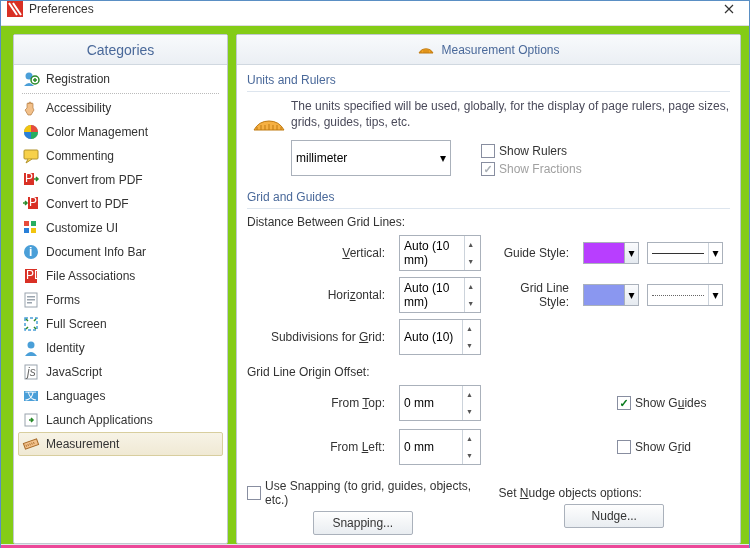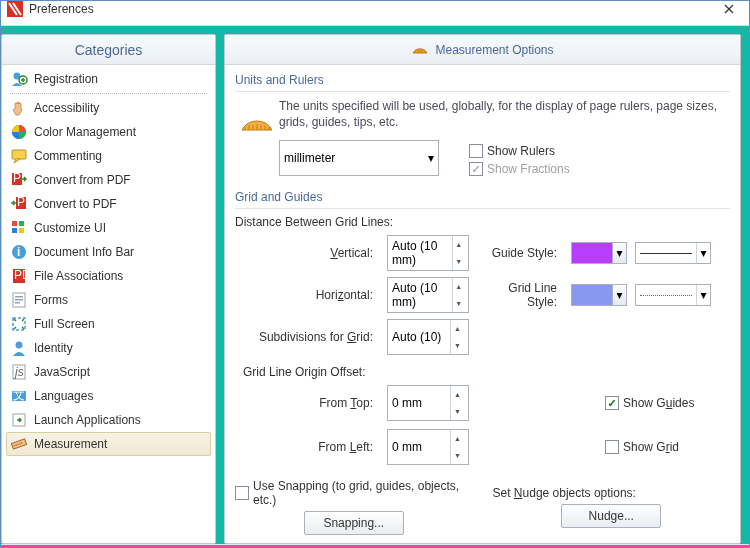--- a/index.html
+++ b/index.html
@@ -2,21 +2,21 @@
 <html><head>
 <meta charset="utf-8">
 <style>
   * { box-sizing: border-box; font-family: 'Segoe UI', Tahoma, sans-serif; font-size: 12px; }
   html, body { margin: 0; padding: 0; width: 750px; height: 548px; background: #fff; }
   .window { width: 750px; height: 548px; border: 1px solid #5a8fc4; display: flex; flex-direction: column; background: #f0f0f0; }
   .titlebar { height: 28px; background: #fff; display: flex; align-items: center; padding: 0 0 8px 6px; border-bottom: 1px solid #ddd; }
   .titlebar .app-icon { margin-right: 6px; display: inline-flex; }
   .titlebar .title { flex: 1; color: #333; }
   .titlebar .close { width: 40px; height: 100%; display: flex; align-items: center; justify-content: center; font-size: 14px; color: #333; }
-  .body { flex: 1; display: flex; gap: 8px; padding: 8px 8px 0 0; background: #14b8a6; }
+  .body { flex: 1; display: flex; gap: 8px; padding: 8px 8px 0 12px; background: #84cc16; }
   .panel { border: 1px solid #c0c8d0; border-radius: 2px; background: #fff; display: flex; flex-direction: column; }
   .panel-header { height: 30px; display: flex; align-items: center; justify-content: center; gap: 6px; color: #4a699a; font-size: 14px; font-weight: 500; background: linear-gradient(#f8fafc,#ebeff4); border-bottom: 1px solid #d0d8e0; }
   .categories { width: 215px; }
   .cat-list { flex: 1; overflow-y: auto; padding: 2px 4px; }
   .cat-item { display: flex; align-items: center; gap: 6px; padding: 3px 4px; cursor: pointer; color: #333; }
   .cat-item.selected { background: linear-gradient(#f7f3e6,#f0e9d4); border: 1px solid #d8ce9e; border-radius: 2px; padding: 2px 3px; }
   .cat-item .ico { width: 18px; height: 18px; display: flex; align-items: center; justify-content: center; flex-shrink: 0; }
   .dotted-sep { border-top: 1px dotted #bbb; margin: 2px 4px; }
   .options { flex: 1; }
   .options-body { flex: 1; padding: 6px 10px 8px 10px; overflow: hidden; }
@@ -335,21 +335,21 @@
               <div class="spin-btns">
                 <div>▲</div>
                 <div>▼</div>
               </div>
             </div>
           <div></div>
             <div></div>
             <div></div>
         </div>
 
-        <div class="indent" style="color:#333; margin:10px 0 6px 8px;">Grid Line Origin Offset:</div>
+        <div class="indent" style="color:#333; margin:10px 0 6px 0;">Grid Line Origin Offset:</div>
 
         <div class="origin-grid">
           <div class="form-label">From <span class="underline-accel">T</span>op:</div>
           <div class="spinner-input">
               <span>0 mm</span>
               <div class="spin-btns">
                 <div>▲</div>
                 <div>▼</div>
               </div>
             </div>

